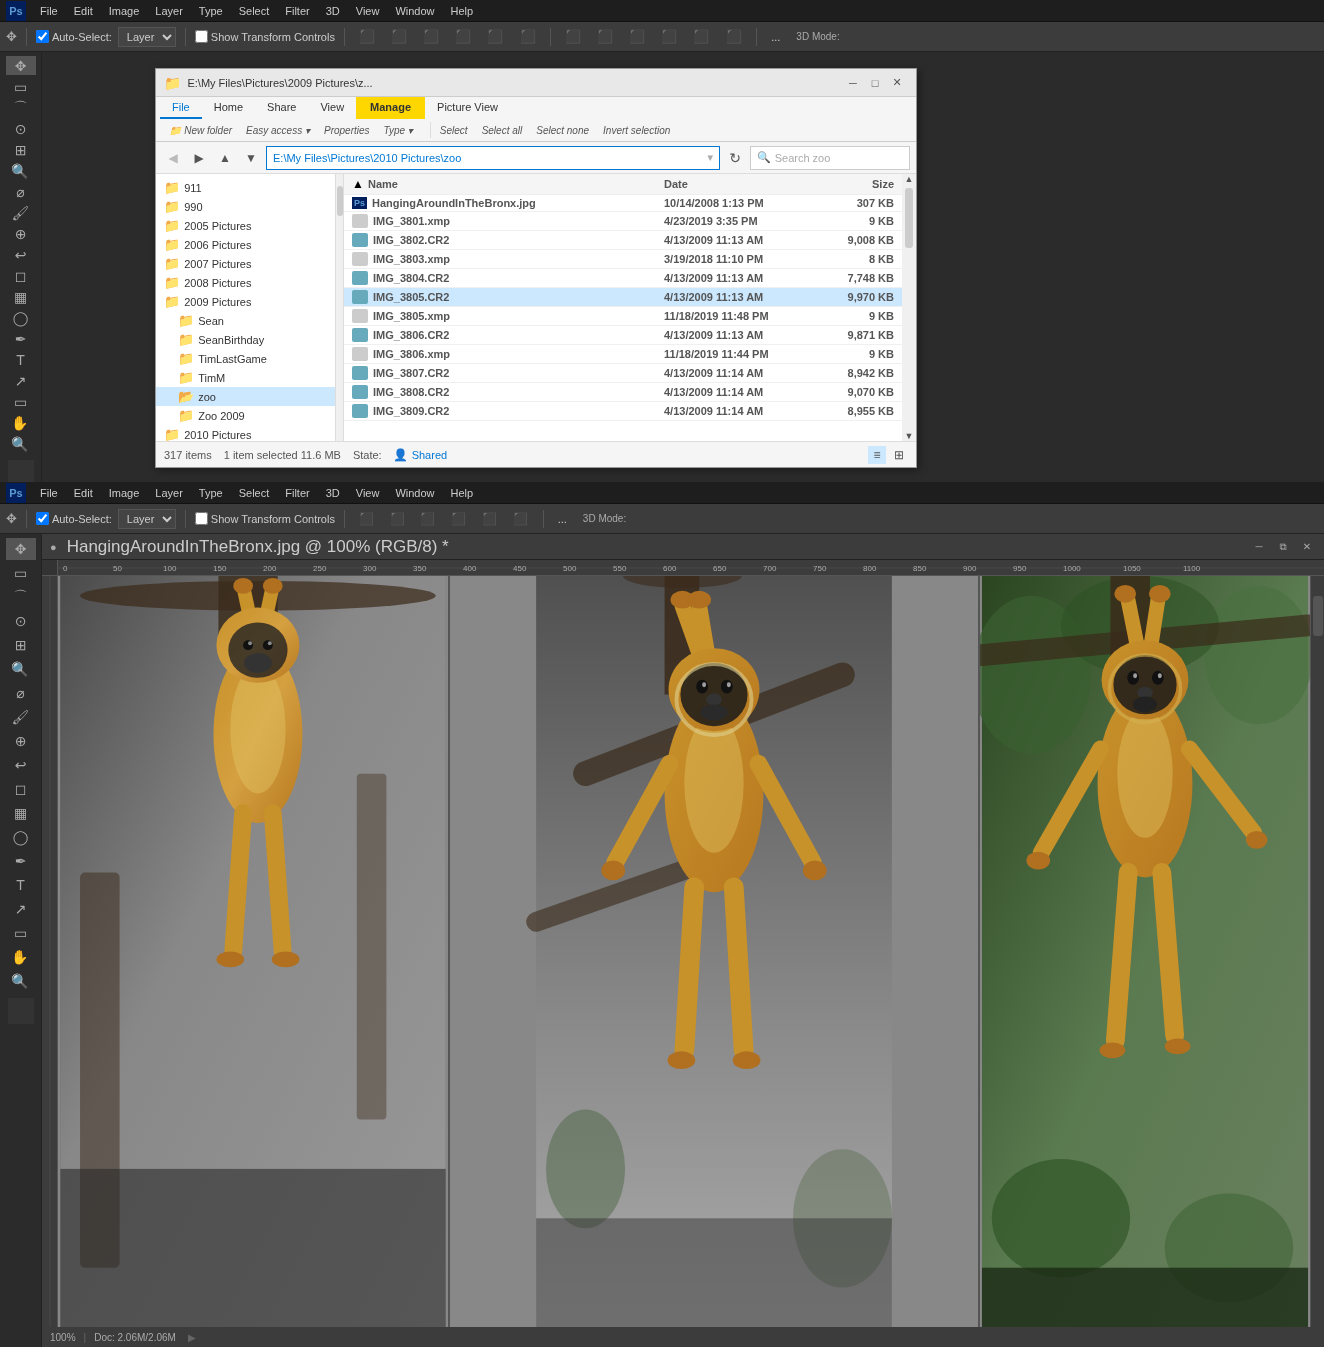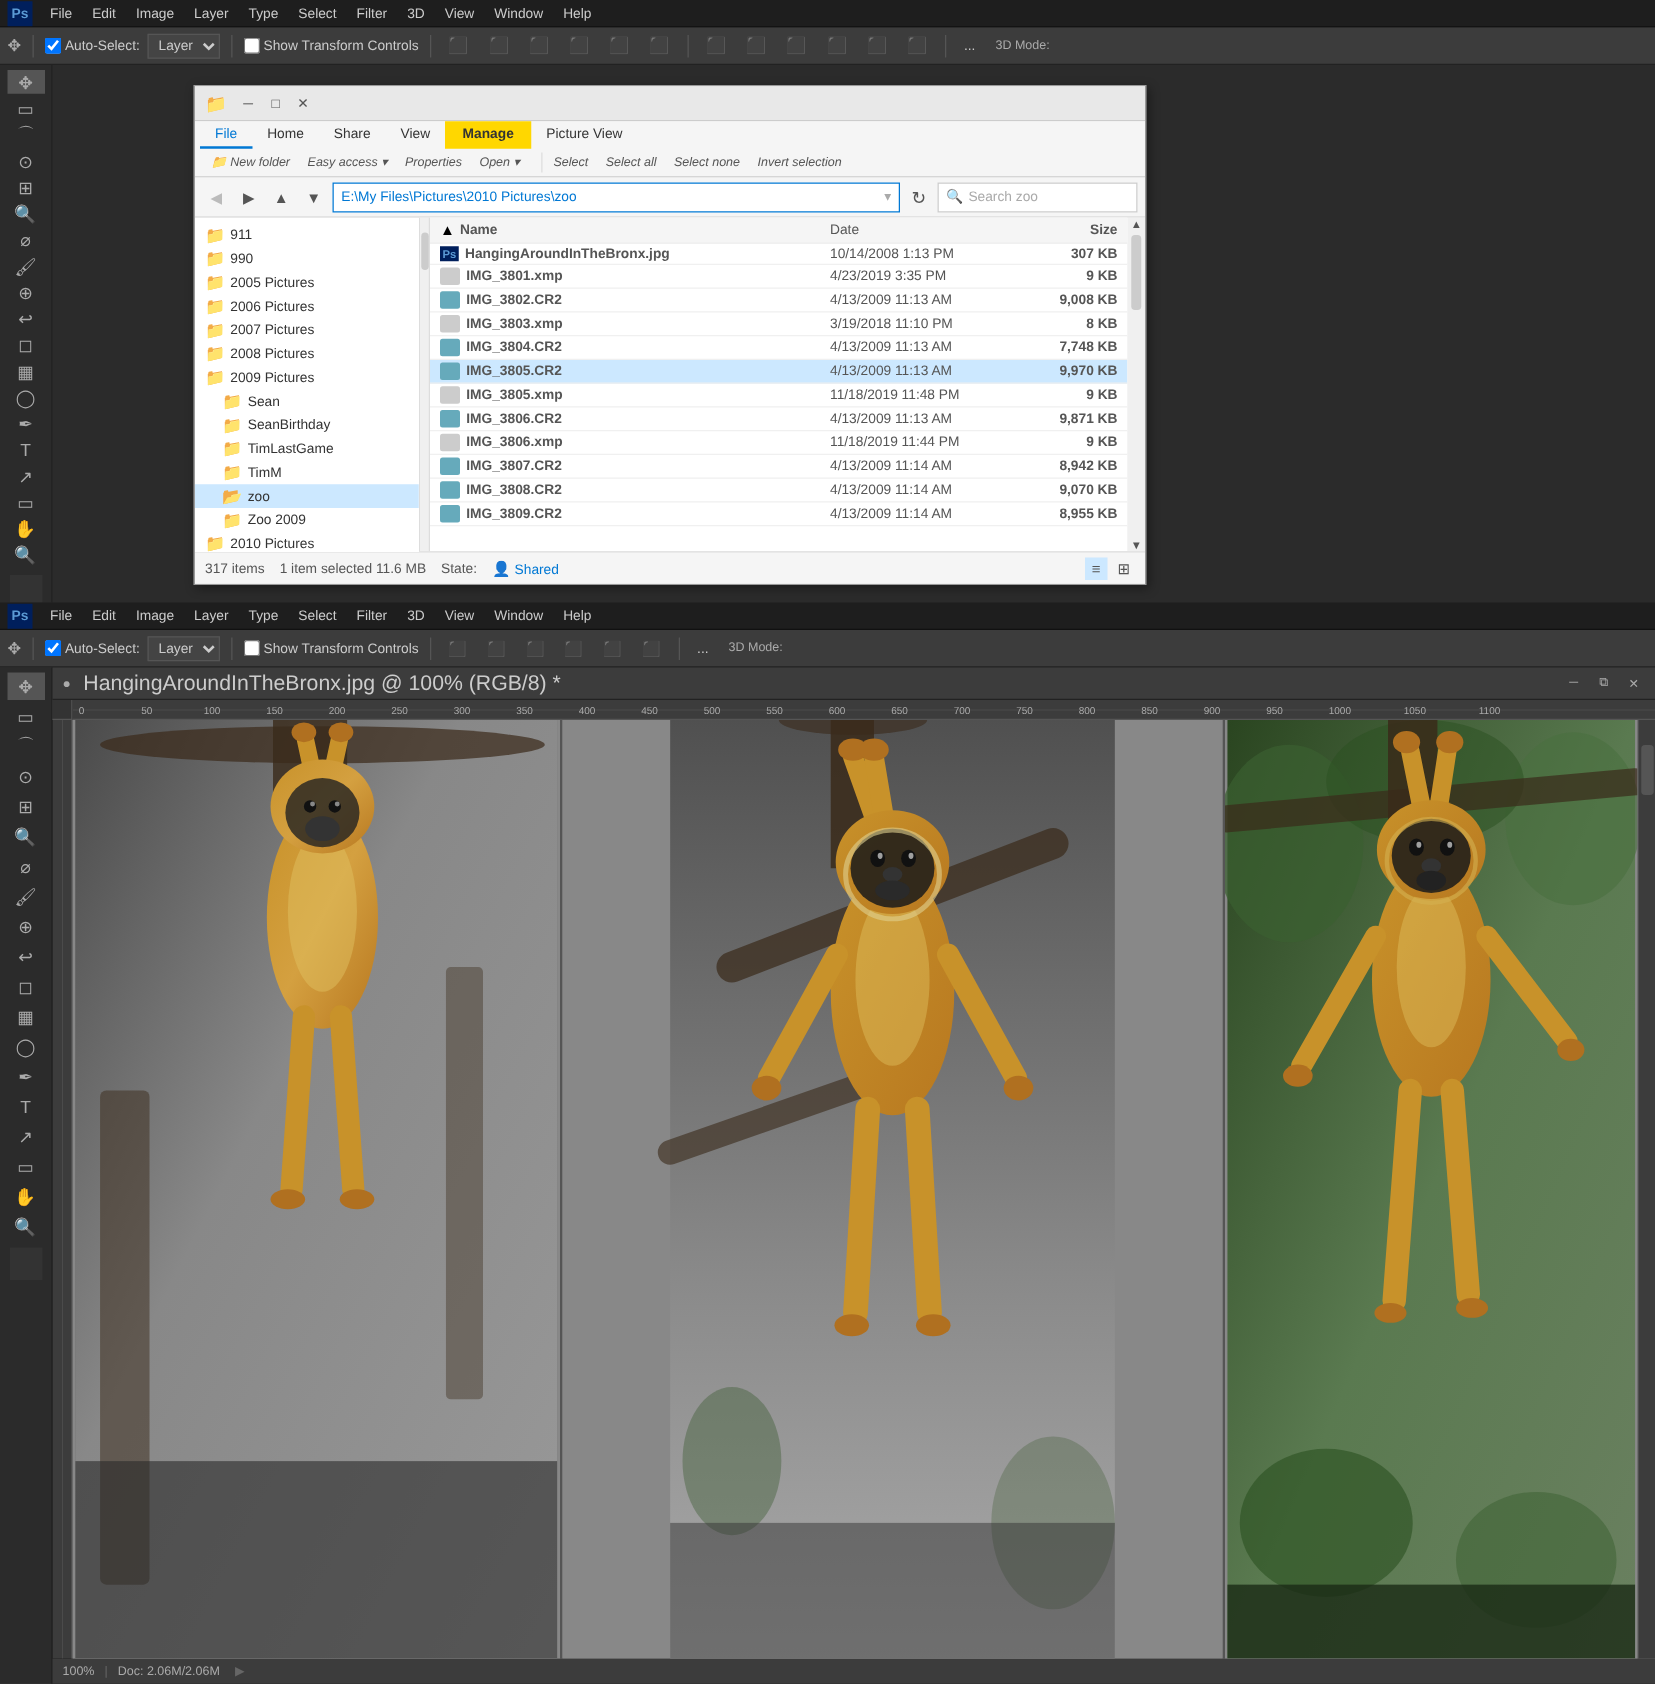--- a/index.html
+++ b/index.html
@@ -249,21 +249,21 @@
     .file-list-header {
       display: flex;
       align-items: center;
       padding: 3px 8px;
       border-bottom: 1px solid #eee;
       background: #f5f5f5;
       position: sticky;
       top: 0;
     }
     .col-name { flex: 1; font-size: 11px; color: #555; font-weight: 600; }
-    .col-date { width: 150px; font-size: 11px; color: #555; font-weight: 400; }
+    .col-date { width: 150px; font-size: 11px; color: #555; font-weight: 700; }
     .col-size { width: 80px; font-size: 11px; color: #555; font-weight: 600; text-align: right; }
 
     .file-row {
       display: flex;
       align-items: center;
       padding: 2px 8px;
       border-bottom: 1px solid #f0f0f0;
       font-size: 11px;
       color: #333;
       cursor: pointer;
@@ -548,39 +548,40 @@
   <div class="ps-tool">✋</div>
   <div class="ps-tool">🔍</div>
   <div class="ps-tool" style="background:#333; width:26px; height:26px; margin-top:4px;"></div>
 </div>
 
 <div class="explorer-window">
 
   <div class="explorer-titlebar">
 
     <span style="font-size:14px; color:#e6a817; margin-right:6px;">📁</span>
+    <span class="explorer-title">E:\My Files\Pictures\2009 Pictures\z...</span>
     <div class="win-btn">─</div>
     <div class="win-btn">□</div>
     <div class="win-btn close">✕</div>
   </div>
 
   <div class="explorer-ribbon">
     <div class="ribbon-tabs">
       <div class="ribbon-tab active">File</div>
       <div class="ribbon-tab">Home</div>
       <div class="ribbon-tab">Share</div>
       <div class="ribbon-tab">View</div>
       <div class="ribbon-manage-tab">Manage</div>
       <div class="ribbon-tab">Picture View</div>
     </div>
     <div class="ribbon-actions">
       <button class="ribbon-action-btn">📁 New folder</button>
       <button class="ribbon-action-btn">Easy access ▾</button>
       <button class="ribbon-action-btn">Properties</button>
-      <button class="ribbon-action-btn">Open ▾</button>
+      <button class="ribbon-action-btn">Type ▾</button>
       <div style="margin-left:8px; width:1px; height:16px; background:#ddd;"></div>
       <button class="ribbon-action-btn">Select</button>
       <button class="ribbon-action-btn">Select all</button>
       <button class="ribbon-action-btn">Select none</button>
       <button class="ribbon-action-btn">Invert selection</button>
     </div>
   </div>
 
   <div class="explorer-address">
     <button class="nav-btn disabled">◀</button>

